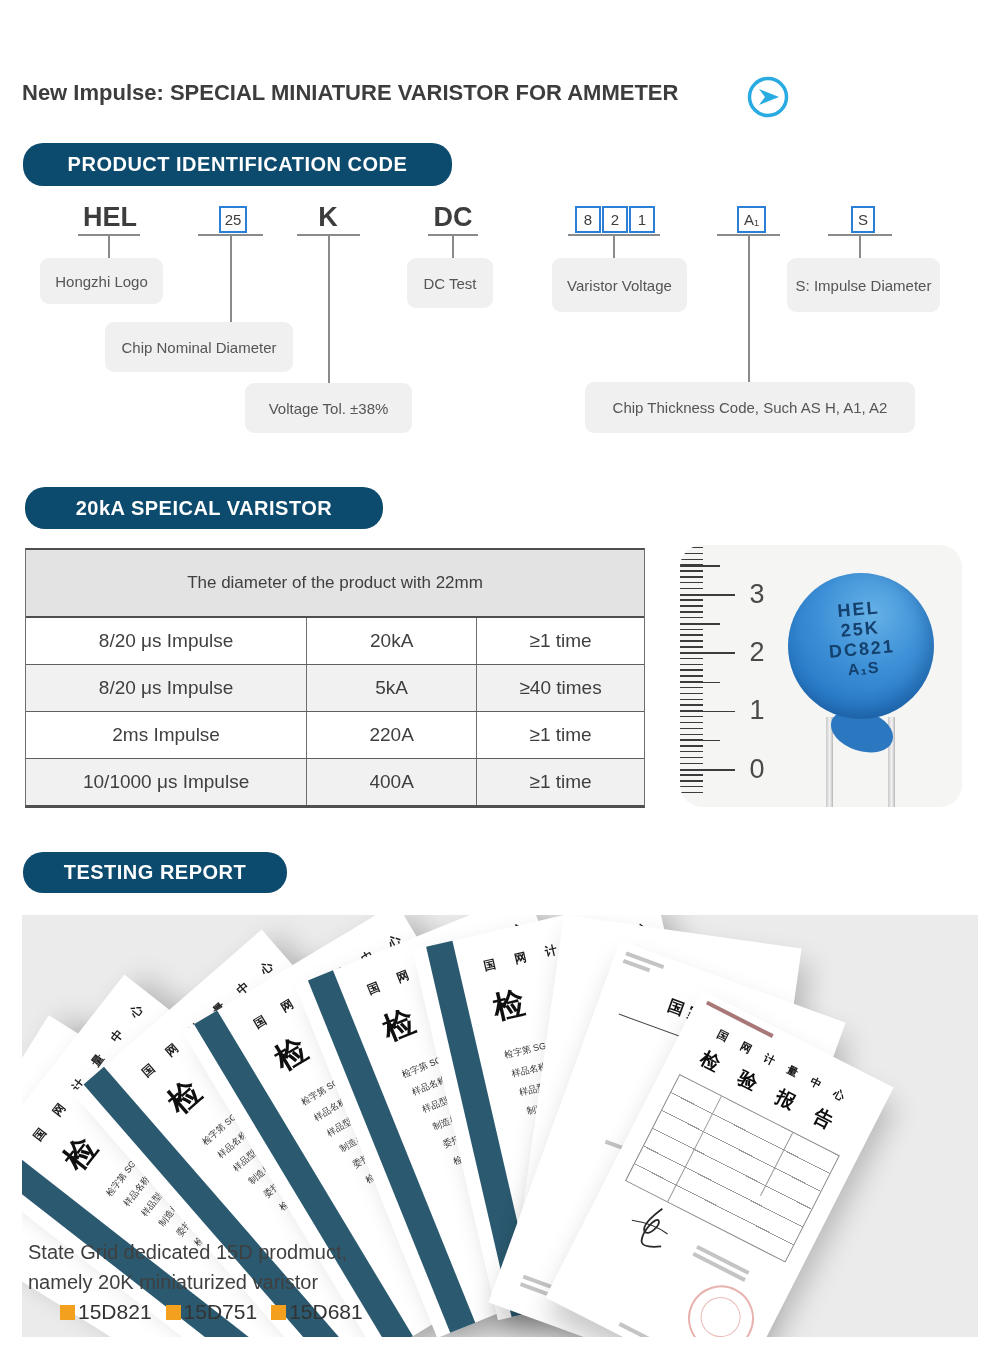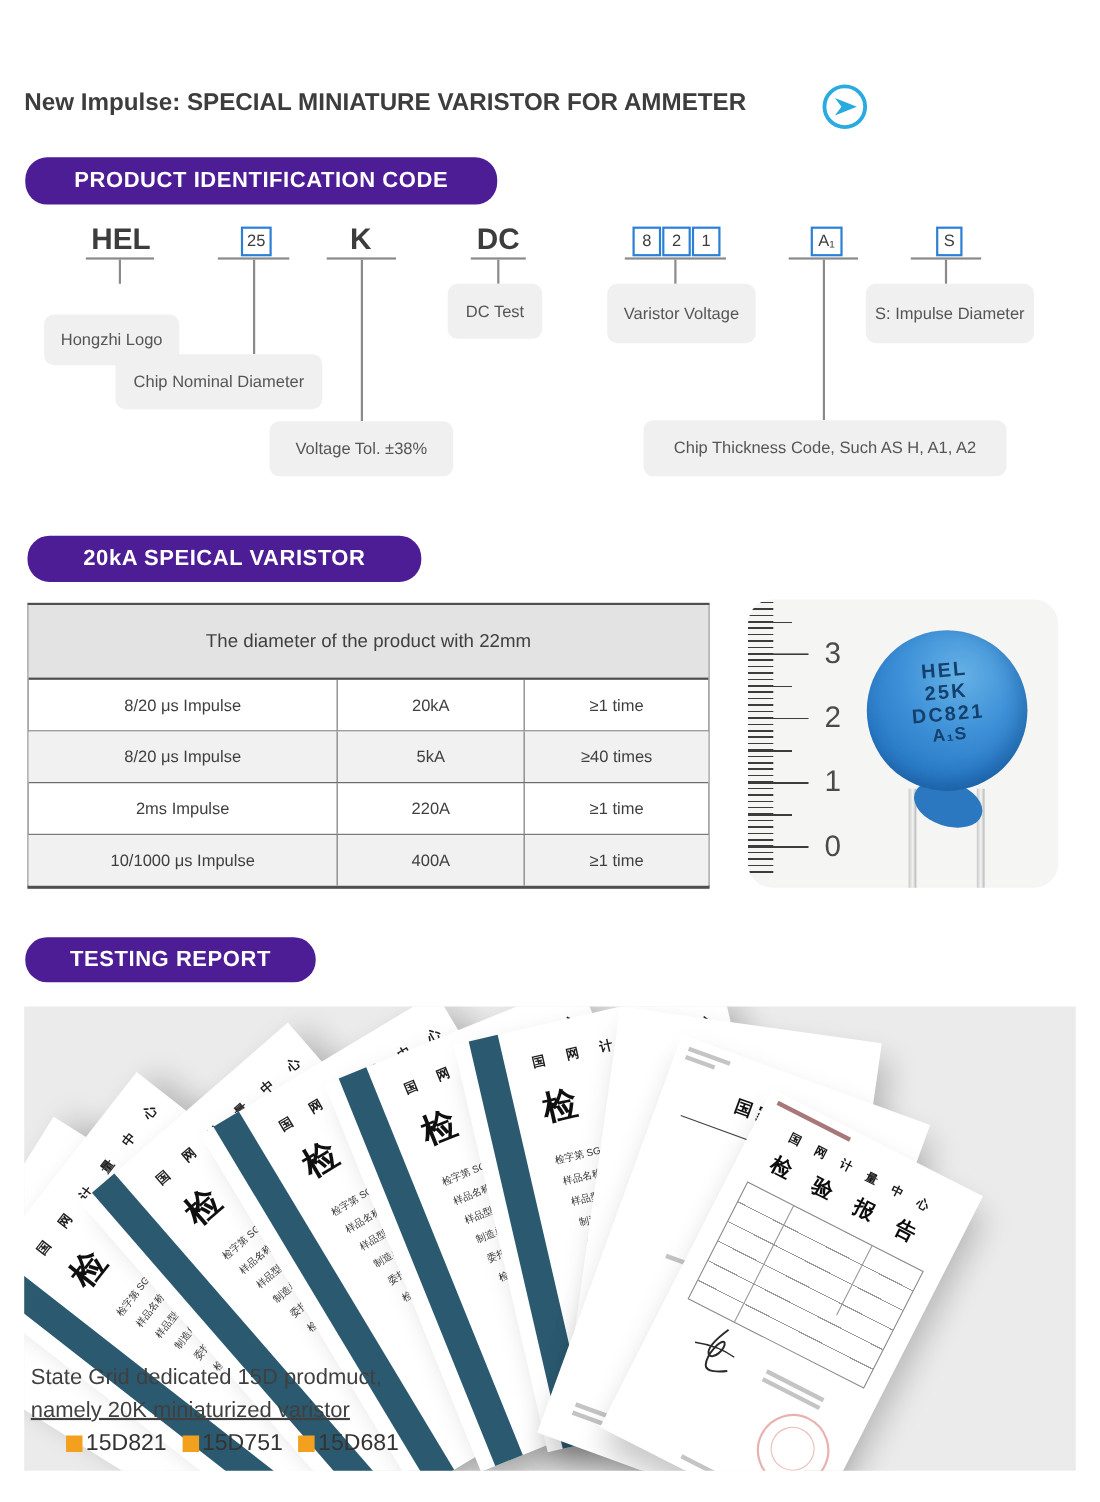--- a/index.html
+++ b/index.html
@@ -4,21 +4,21 @@
 <style>
   html,body{margin:0;padding:0;background:#fff;}
   body{width:1000px;height:1365px;position:relative;font-family:"Liberation Sans","DejaVu Sans",sans-serif;overflow:hidden;}
   .abs{position:absolute;}
 
   
   .page-title{left:22px;top:80px;font-size:22px;font-weight:bold;color:#3d3d3d;white-space:nowrap;}
   .arrow-ic{left:747px;top:76px;width:42px;height:42px;}
 
   
-  .banner{background:#4c1d95;border-radius:20px;color:#fff;font-weight:bold;font-size:20px;
+  .banner{background:#0c4a6e;border-radius:20px;color:#fff;font-weight:bold;font-size:20px;
           display:flex;align-items:center;justify-content:center;letter-spacing:.5px;}
   .banner1{left:23px;top:143px;width:429px;height:43px;}
   .banner2{left:25px;top:487px;width:358px;height:42px;}
   .banner3{left:23px;top:852px;width:264px;height:41px;}
 
   
   .code-big{font-size:27px;font-weight:bold;color:#3d3d3d;text-align:center;}
   .code-box{border:2px solid #2b7fd6;background:#fff;color:#3d3d3d;font-size:15px;
             display:flex;align-items:center;justify-content:center;}
   .uline{height:2px;background:#8a8a8a;}
@@ -27,21 +27,21 @@
           display:flex;align-items:center;justify-content:center;text-align:center;padding:0 6px;box-sizing:border-box;}
 
   
   .spec{left:25px;top:548px;width:620px;border-top:2px solid #4f4f4f;border-bottom:3px solid #4f4f4f;
         border-left:1.5px solid #6f6f6f;border-right:1.5px solid #6f6f6f;box-sizing:border-box;}
   .spec-head{height:66px;background:#e3e3e3;border-bottom:2px solid #4f4f4f;display:flex;align-items:center;
              justify-content:center;font-size:17px;color:#3f3f3f;}
   .spec-row{display:flex;height:46px;border-bottom:1.5px solid #5f5f5f;}
   .spec-row:last-child{border-bottom:none;}
   .spec-row.alt{background:#f1f1f1;}
-  .spec-cell{display:flex;align-items:center;justify-content:center;font-size:15px;color:#3f3f3f;box-sizing:border-box;}
+  .spec-cell{display:flex;align-items:center;justify-content:center;font-size:19px;color:#3f3f3f;box-sizing:border-box;}
   .c1{width:45.5%;border-right:1.5px solid #6f6f6f;}
   .c2{width:27.5%;border-right:1.5px solid #6f6f6f;}
   .c3{width:27%;}
 
   
   .vphoto{left:680px;top:545px;width:282px;height:262px;background:#f5f5f3;border-radius:22px;overflow:hidden;}
   .ruler{position:absolute;left:0;top:0;width:58px;height:250px;
     background-image:
       repeating-linear-gradient(to bottom,#3c3c3c 0 1.7px,transparent 1.7px 58.3px),
       repeating-linear-gradient(to bottom,#3c3c3c 0 1.6px,transparent 1.6px 29.15px),
@@ -136,21 +136,21 @@
 <div class="abs uline" style="left:828px;top:234px;width:64px;"></div>
 
 <div class="abs vline" style="left:108px;top:236px;height:22px;"></div>
 <div class="abs vline" style="left:230px;top:236px;height:86px;"></div>
 <div class="abs vline" style="left:328px;top:236px;height:147px;"></div>
 <div class="abs vline" style="left:452px;top:236px;height:22px;"></div>
 <div class="abs vline" style="left:613px;top:236px;height:22px;"></div>
 <div class="abs vline" style="left:748px;top:236px;height:146px;"></div>
 <div class="abs vline" style="left:859px;top:236px;height:22px;"></div>
 
-<div class="abs glabel" style="left:40px;top:258px;width:123px;height:46px;margin-top:28px;">Hongzhi Logo</div>
+<div class="abs glabel" style="left:40px;top:258px;width:123px;height:46px;">Hongzhi Logo</div>
 <div class="abs glabel" style="left:105px;top:322px;width:188px;height:50px;">Chip Nominal Diameter</div>
 <div class="abs glabel" style="left:245px;top:383px;width:167px;height:50px;">Voltage Tol. ±38%</div>
 <div class="abs glabel" style="left:407px;top:258px;width:86px;height:50px;">DC Test</div>
 <div class="abs glabel" style="left:552px;top:258px;width:135px;height:54px;">Varistor Voltage</div>
 <div class="abs glabel" style="left:787px;top:258px;width:153px;height:54px;">S: Impulse Diameter</div>
 <div class="abs glabel" style="left:585px;top:382px;width:330px;height:51px;">Chip Thickness Code, Such AS H, A1, A2</div>
 
 <div class="abs spec">
   <div class="spec-head">The diameter of the product with 22mm</div>
   <div class="spec-row">
@@ -338,21 +338,21 @@
           <div class="tbar" style="width:58px;"></div>
         </div>
     </div>
     <div class="stamp"></div>
     <div style="position:absolute;left:78px;bottom:8px;">
         <div class="tbar" style="width:58px;"></div>
       </div>
   </div>
 
   <div class="abs cap" style="top:326px;">State Grid dedicated 15D prodmuct,</div>
-  <div class="abs cap" style="top:356px;text-decoration:underline;">namely 20K miniaturized varistor</div>
+  <div class="abs cap" style="top:356px;">namely 20K miniaturized varistor</div>
   <div class="abs models">
     <span class="model">
         <i class="sq"></i>
         <span>15D821</span>
       </span>
     <span class="model">
         <i class="sq"></i>
         <span>15D751</span>
       </span>
     <span class="model">

